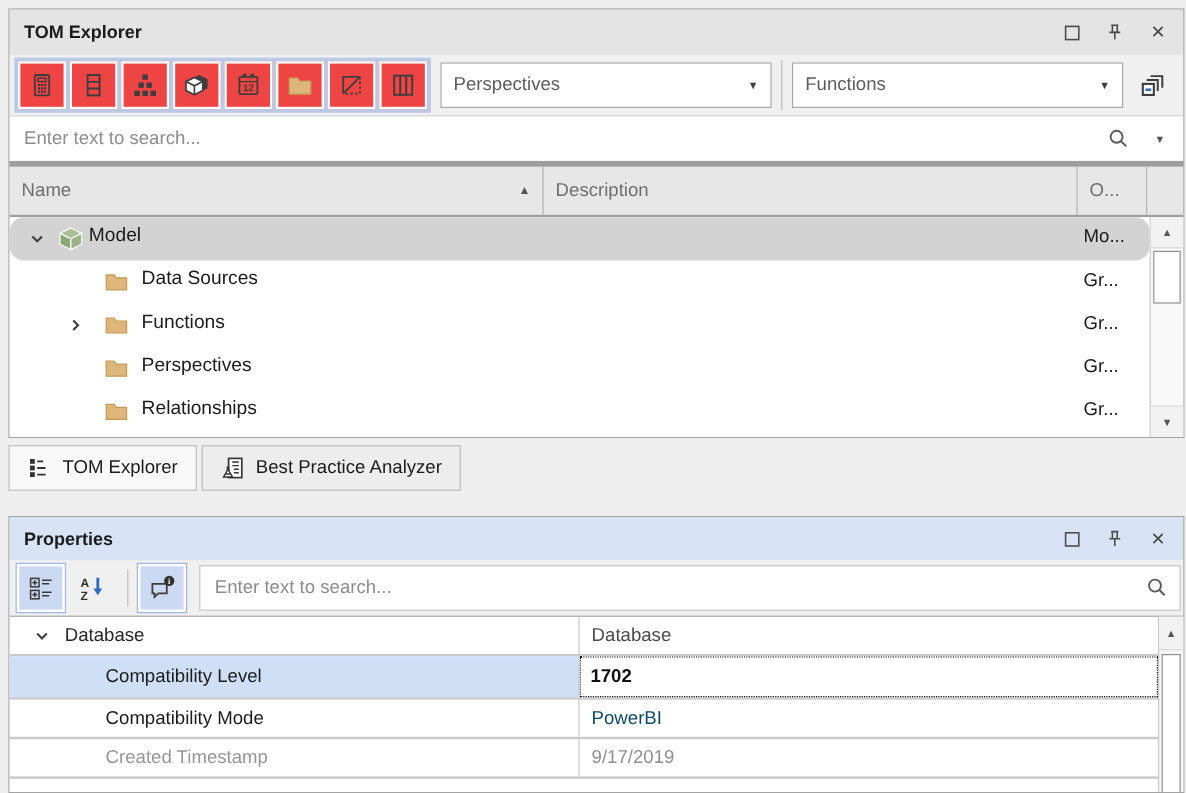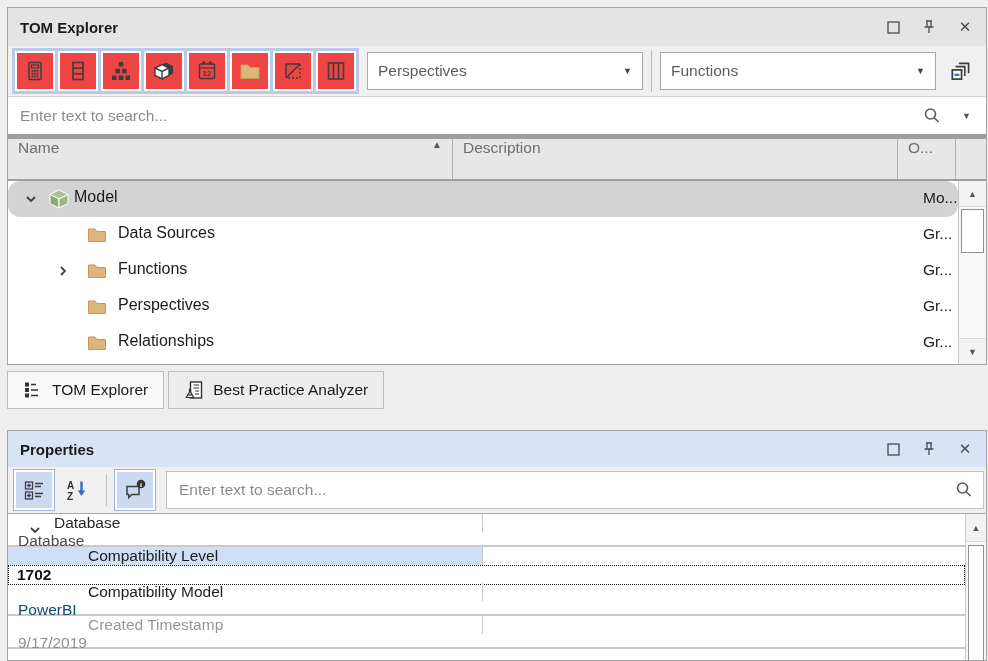--- a/index.html
+++ b/index.html
@@ -62,21 +62,21 @@
   .search-row input::placeholder { color: #8c8c8c; opacity: 1; }
   .mag { position: absolute; top: 9px; }
   .mag.tom { right: 44px; }
   .search-caret { position: absolute; right: 15px; top: 14px; font-size: 9px; color: #555; }
 
   .thickbar { height: 5px; background: #9e9e9e; }
 
   
   .hdr-row { height: 42px; display: flex; background: #e7e7e7; border-bottom: 2px solid #9e9e9e; }
   .hcell {
-    display: flex; align-items: flex-start;
+    display: flex; align-items: center;
     padding-left: 10px; font-size: 15.5px; color: #6f6f6f;
     border-right: 1px solid #b3b3b3;
   }
   .hcell.name { width: 445px; justify-content: space-between; padding-right: 10px; }
   .hcell.desc { width: 445px; }
   .hcell.otype { width: 58px; }
   .hcell.blank { flex: 1; border-right: none; }
   .sort-arrow { font-size: 10px; color: #555; }
 
   
@@ -85,21 +85,21 @@
   .trow.selected { background: #d3d3d3; }
   .t-exp { position: absolute; top: 11px; }
   .t-exp.lvl0 { left: 16px; }
   .t-exp.lvl1 { left: 48px; }
   .t-icon { position: absolute; top: 7px; }
   .t-icon.lvl0 { left: 40px; }
   .t-icon.lvl1 { left: 78px; }
   .t-label { position: absolute; top: 7px; font-size: 16px; color: #1b1b1b; }
   .t-label.lvl0 { left: 66px; }
   .t-label.lvl1 { left: 110px; }
-  .t-type { position: absolute; left: 915px; top: 8px; font-size: 15.5px; color: #1b1b1b; }
+  .t-type { position: absolute; left: 895px; top: 8px; font-size: 15.5px; color: #1b1b1b; }
 
   
   .vscroll { position: absolute; right: 0; top: 0; bottom: 0; width: 28px; background: #f8f8f8; border-left: 1px solid #c9c9c9; }
   .sb-btn { position: absolute; left: 0; right: 0; height: 26px; display: flex; align-items: center; justify-content: center; font-size: 9px; color: #555; background: #f2f2f2; }
   .sb-btn.up { top: 0; border-bottom: 1px solid #d9d9d9; }
   .sb-btn.down { bottom: 0; border-top: 1px solid #d9d9d9; }
   .sb-thumb { position: absolute; left: 2px; right: 2px; background: #ffffff; border: 1px solid #8f8f8f; }
   #tom-thumb { top: 28px; height: 44px; }
   .pscroll { width: 21px; }
   .pscroll .sb-btn { height: 28px; }
@@ -123,21 +123,21 @@
   .psearch input {
     width: 100%; height: 100%; border: none; outline: none;
     padding: 0 36px 0 12px; font-size: 15.5px; color: #444;
     font-family: "Liberation Sans", sans-serif; background: transparent;
   }
   .psearch input::placeholder { color: #8c8c8c; opacity: 1; }
   .psearch .mag { right: 9px; top: 8px; }
 
   
   .grid { position: relative; height: 147px; background: #ffffff; border-top: 1px solid #a9a9a9; }
-  .prow { display: flex; width: calc(100% - 21px); border-bottom: 2px solid #c9c9c9; flex-direction: column; }
+  .prow { display: flex; width: calc(100% - 21px); border-bottom: 2px solid #c9c9c9; }
   .prow .pname {
     width: 475px; position: relative; display: flex; align-items: center;
     border-right: 1px solid #c9c9c9; font-size: 15.5px; color: #1c1c1c;
   }
   .prow .pval { flex: 1; display: flex; align-items: center; padding-left: 10px; font-size: 15.5px; }
   .prow.category { height: 33px; }
   .prow.category .pname { padding-left: 46px; color: #262626; }
   .prow.category .cat-exp { position: absolute; left: 20px; top: 9px; }
   .prow.category .pval { color: #4a4a4a; }
   .prow.property { height: 33px; }
@@ -468,21 +468,21 @@
       <div class="pname">
         <span>Compatibility Level</span>
       </div>
       <div class="pval">
         <div class="valbox">1702</div>
       </div>
     </div>
 
     <div class="prow property">
       <div class="pname">
-        <span>Compatibility Model</span>
+        <span>Compatibility Mode</span>
       </div>
       <div class="pval bold-val">PowerBI</div>
     </div>
 
     <div class="prow property dim">
       <div class="pname">
         <span>Created Timestamp</span>
       </div>
       <div class="pval">9/17/2019</div>
     </div>

